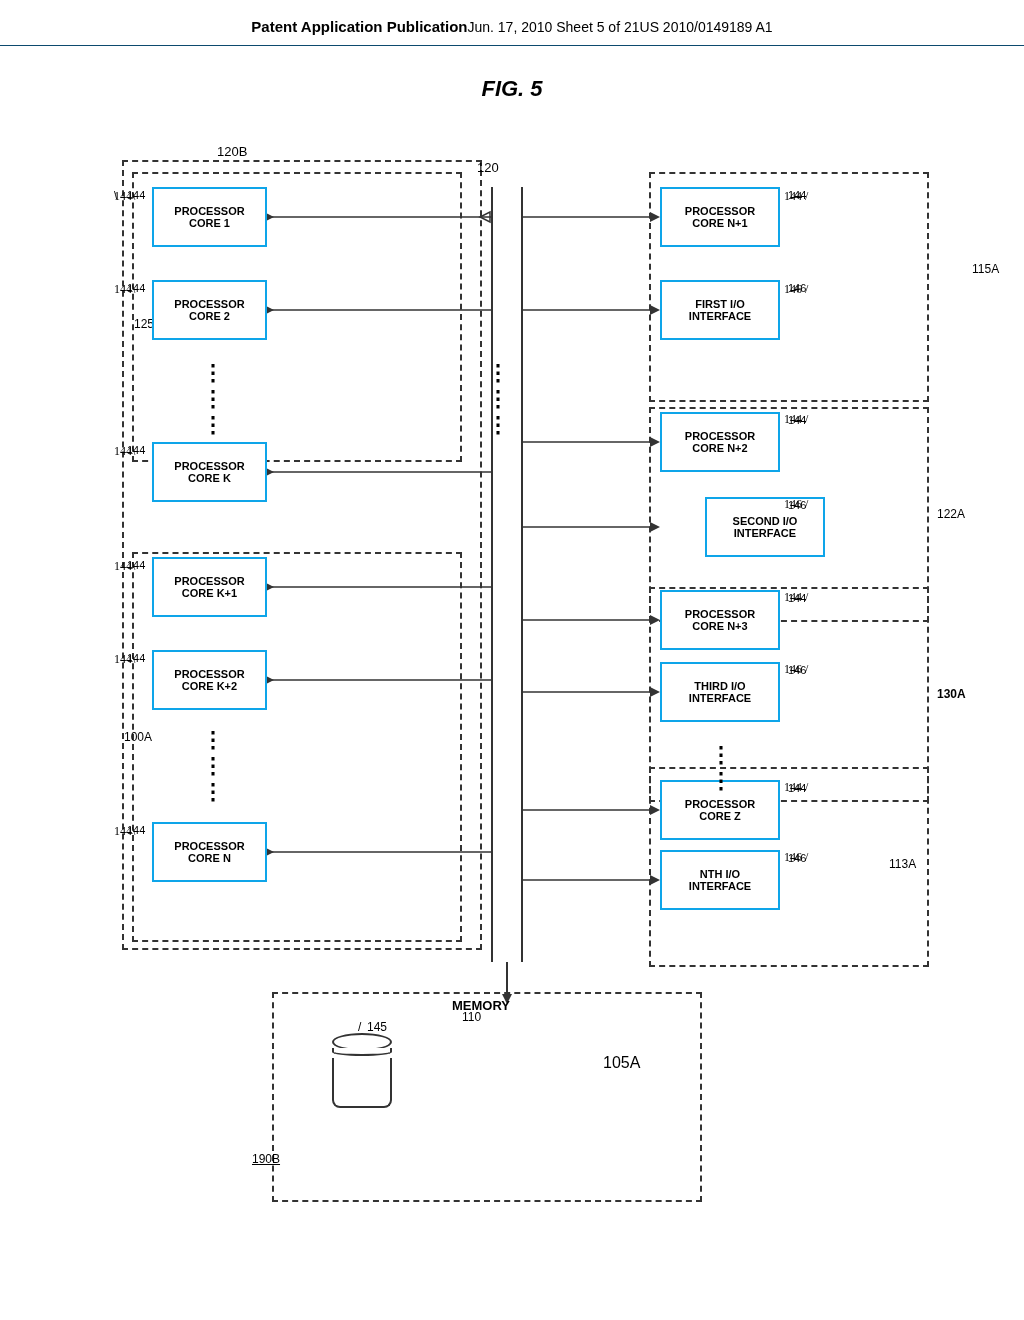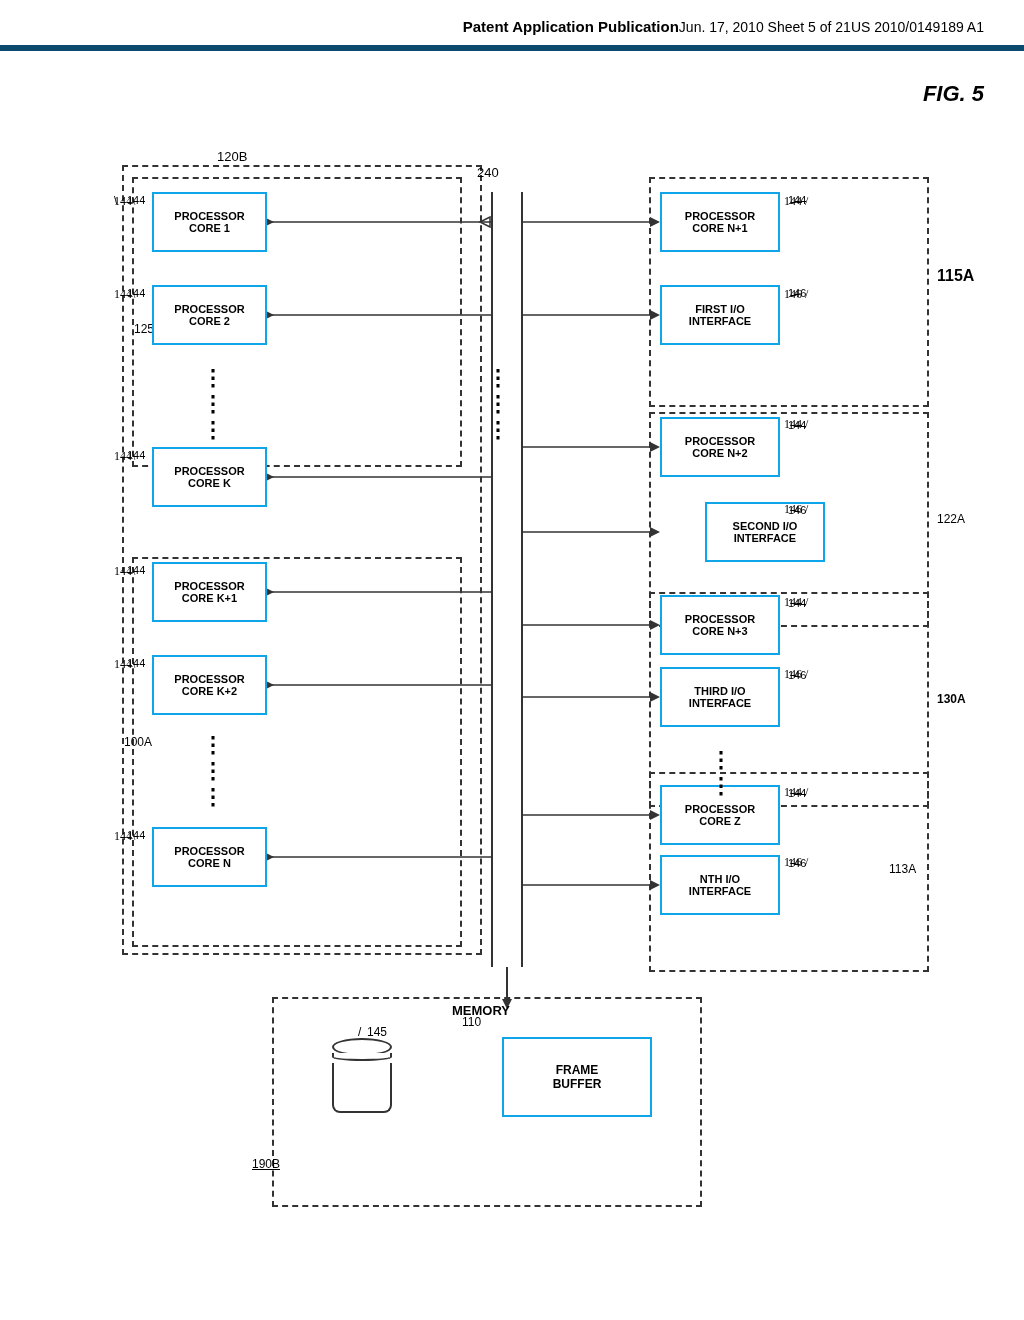--- a/index.html
+++ b/index.html
@@ -8,45 +8,45 @@
       font-family: Arial, sans-serif;
       width: 1024px;
       min-height: 1320px;
       position: relative;
       overflow-x: hidden;
     }
 
     
     .header {
       display: flex;
-      justify-content: flex-end;
+      justify-content: center;
       align-items: baseline;
       padding: 18px 40px 10px 40px;
-      border-bottom: 6px solid #0c4a6e;
+      border-bottom: 1px solid #0c4a6e;
     }
     .header-left {
       font-weight: bold;
       font-size: 15px;
     }
     .header-center {
       font-size: 14px;
     }
     .header-right {
       font-size: 14px;
     }
 
     
     .main {
       padding: 20px 40px;
       position: relative;
     }
 
     
     .fig-title {
-      text-align: right;
+      text-align: center;
       font-size: 22px;
       font-style: italic;
       font-weight: bold;
       margin-bottom: 30px;
       margin-top: 10px;
     }
 
     
     .diagram {
       position: relative;
@@ -201,30 +201,30 @@
       <line x1="460" y1="678" x2="590" y2="678" stroke="#333" stroke-width="1.5"></line>
       <polygon points="588,673 588,683 598,678" fill="#333"></polygon>
 
       <line x1="460" y1="748" x2="590" y2="748" stroke="#333" stroke-width="1.5"></line>
       <polygon points="588,743 588,753 598,748" fill="#333"></polygon>
     </svg>
 
     <div class="dashed-box" style="left:60px; top:28px; width:360px; height:790px;"></div>
     <span class="label" style="left:155px; top:12px; font-size:13px;">120B</span>
 
-    <span class="label" style="left:415px; top:28px; font-size:13px;">240</span>
+    <span class="label" style="left:415px; top:28px; font-size:13px;">120</span>
 
     <div class="dashed-box" style="left:70px; top:40px; width:330px; height:290px;"></div>
     <span class="label" style="left:72px; top:185px; font-size:12px;">125A</span>
 
     <div class="dashed-box" style="left:70px; top:420px; width:330px; height:390px;"></div>
     <span class="label" style="left:62px; top:598px; font-size:12px;">100A</span>
 
     <div class="dashed-box" style="left:587px; top:40px; width:280px; height:230px;"></div>
-    <span class="label" style="left:875px; top:130px; font-size:16px;font-weight:bold;">115A</span>
+    <span class="label" style="left:910px; top:130px; font-size:12px;">115A</span>
 
     <div class="dashed-box" style="left:587px; top:275px; width:280px; height:215px;"></div>
     <span class="label" style="left:875px; top:375px; font-size:12px;">122A</span>
 
     <div class="dashed-box" style="left:587px; top:455px; width:280px; height:215px;"></div>
     <span class="label" style="left:875px; top:555px; font-size:12px;font-weight:bold;">130A</span>
 
     <div class="dashed-box" style="left:587px; top:635px; width:280px; height:200px;"></div>
     <span class="label" style="left:827px; top:725px; font-size:12px;">113A</span>
 
@@ -322,23 +322,20 @@
     <span class="label" style="left:541px; top:878px; font-size:16px;margin-top:44px;">105A</span>
 
     <div class="cylinder" style="left:270px; top:900px;">
       <div class="cylinder-top"></div>
       <div class="cylinder-mid"></div>
       <div class="cylinder-body"></div>
     </div>
     <span class="label" style="left:305px; top:888px; font-size:12px;">145</span>
     <span style="position:absolute; left:296px; top:888px; font-size:12px;">/</span>
 
-    <div class="solid-box" style="left:440px; top:900px; width:150px; height:80px; font-size:12px;">
-      FRAME<br>BUFFER
-    </div>
 
     <span style="position:absolute; left:52px; top:57px; font-size:12px; font-family:serif;">144\</span>
     <span style="position:absolute; left:52px; top:150px; font-size:12px; font-family:serif;">144\</span>
     <span style="position:absolute; left:52px; top:312px; font-size:12px; font-family:serif;">144\</span>
     <span style="position:absolute; left:52px; top:427px; font-size:12px; font-family:serif;">144\</span>
     <span style="position:absolute; left:52px; top:520px; font-size:12px; font-family:serif;">144\</span>
     <span style="position:absolute; left:52px; top:692px; font-size:12px; font-family:serif;">144\</span>
 
     <span style="position:absolute; left:722px; top:57px; font-size:12px; font-family:serif;">144 /</span>
     <span style="position:absolute; left:722px; top:280px; font-size:12px; font-family:serif;">144 /</span>

